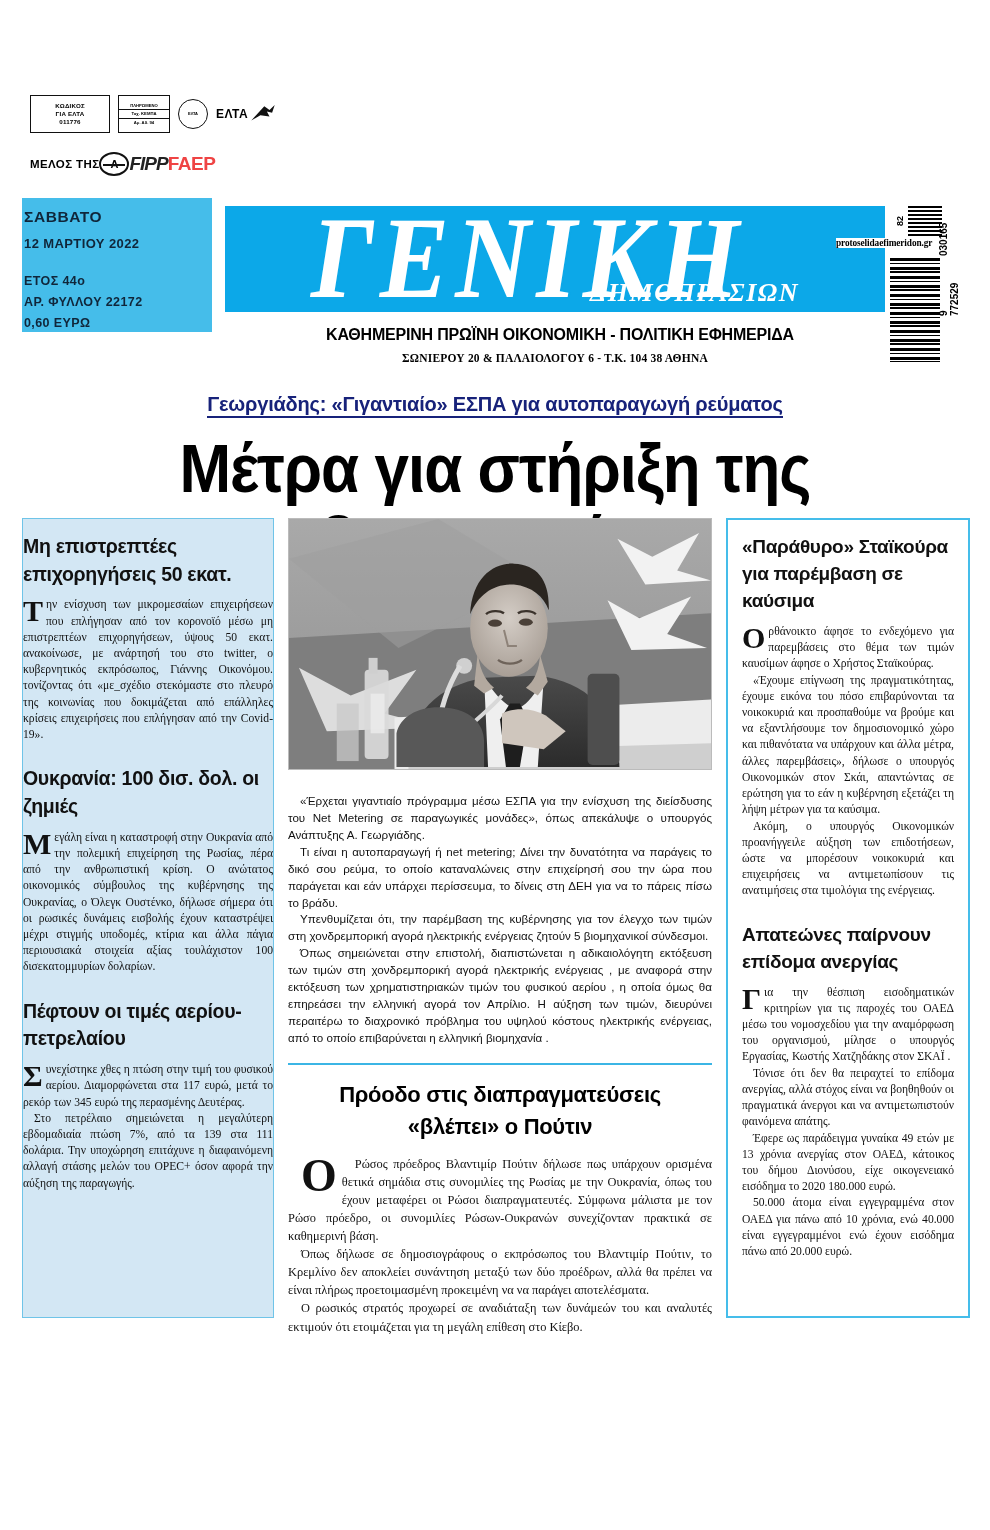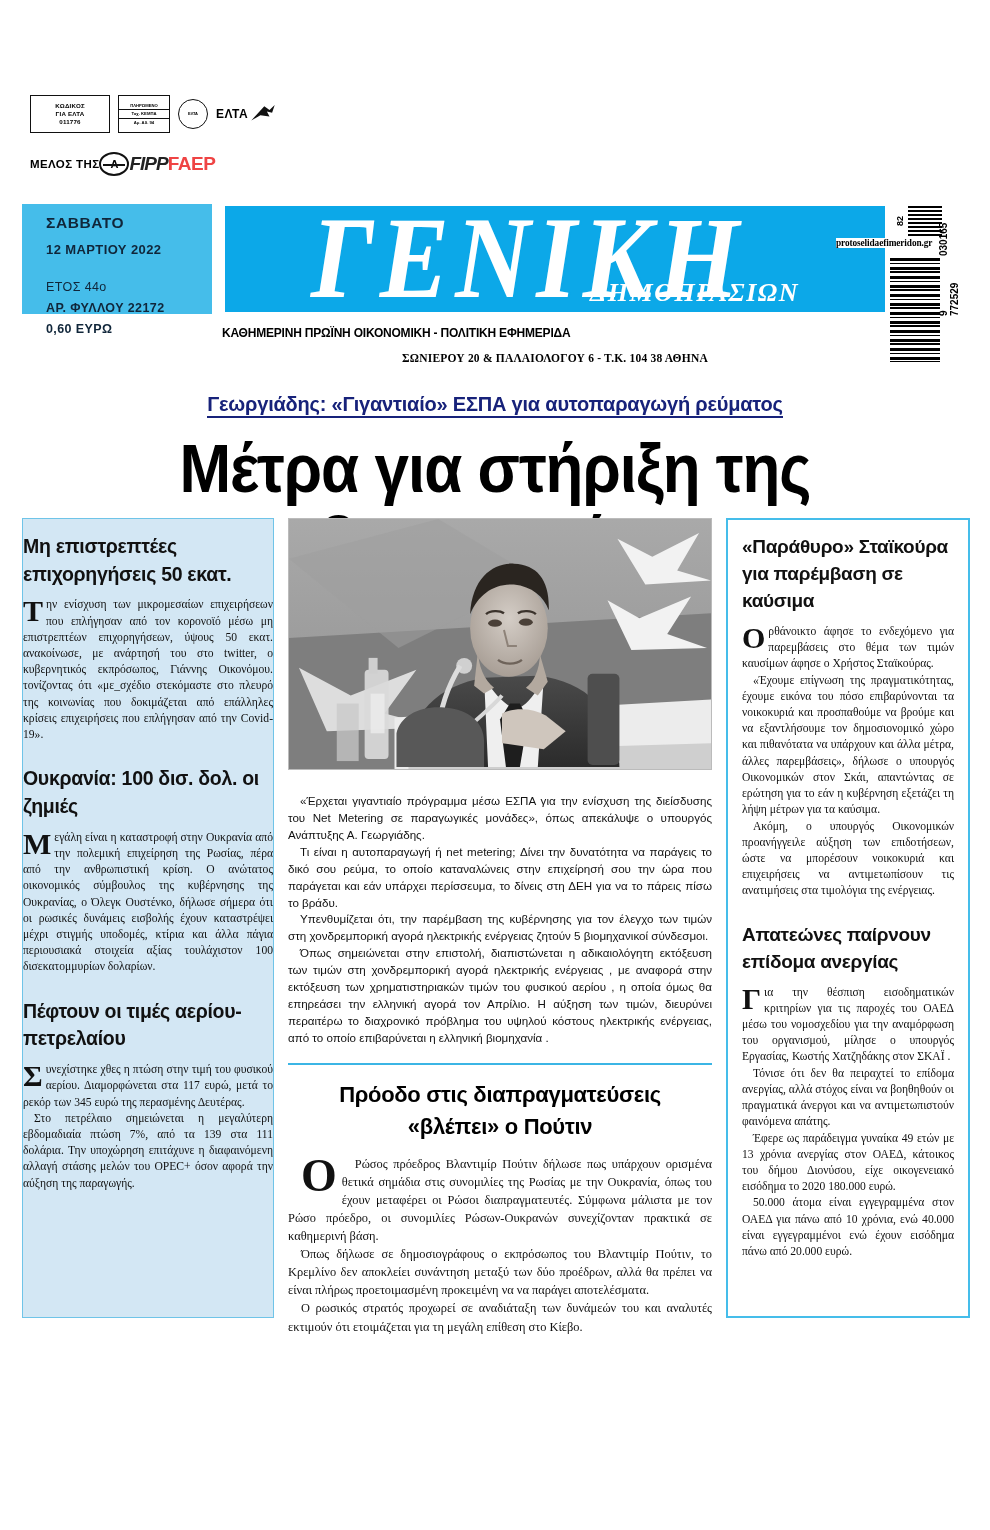--- a/index.html
+++ b/index.html
@@ -26,38 +26,38 @@
 
   .member-row{position:absolute;left:30px;top:152px;display:flex;align-items:center;}
   .member-label{font-size:11.5px;font-weight:bold;letter-spacing:.4px;}
   .fipp-mark{width:26px;height:20px;border:2px solid #111;border-radius:50%;
              display:flex;align-items:center;justify-content:center;font-size:11px;font-weight:bold;position:relative;}
   .fipp-mark:after{content:"";position:absolute;left:2px;right:2px;top:50%;height:1.6px;background:#111;}
   .fipp-text{font-size:19px;font-weight:bold;font-style:italic;letter-spacing:-1px;color:#222;}
   .faep-text{font-size:19px;font-weight:bold;letter-spacing:-.5px;color:#ef4444;text-align:center;}
 
   
-  .date-box{position:absolute;left:22px;top:204px;width:190px;height:110px;
-            background:#45BDEA;padding:10px 0 0 24px;box-sizing:border-box;}
+  .date-box{position:absolute;left:22px;top:198px;width:190px;height:134px;
+            background:#45BDEA;padding:10px 0 0 2px;box-sizing:border-box;}
   .date-day{font-size:15.5px;font-weight:bold;letter-spacing:.6px;color:#10263a;margin-bottom:10px;}
   .date-full{font-size:13px;font-weight:bold;letter-spacing:.4px;color:#10263a;margin-bottom:23px;}
-  .date-year{font-size:12.5px;font-weight:normal;letter-spacing:.4px;color:#10263a;margin-bottom:7px;}
+  .date-year{font-size:12.5px;font-weight:bold;letter-spacing:.4px;color:#10263a;margin-bottom:7px;}
   .date-issue{font-size:12.5px;font-weight:bold;letter-spacing:.4px;color:#10263a;margin-bottom:7px;}
   .date-price{font-size:12.5px;font-weight:bold;letter-spacing:.4px;color:#10263a;}
 
   .logo-band{position:absolute;left:225px;top:206px;width:660px;height:106px;background:#0CA8E8;overflow:hidden;}
   .logo-title{position:absolute;left:86px;top:-6px;font-size:104px;line-height:1;font-weight:bold;font-style:italic;
               color:#fff;letter-spacing:6px;font-family:"Liberation Serif", serif;
               transform:scaleY(1.12);transform-origin:left top;
               text-shadow:2px 0 0 #0CA8E8;}
   .logo-sub{position:absolute;right:86px;top:72px;font-size:26px;font-weight:bold;font-style:italic;color:#fff;
             letter-spacing:1.5px;font-family:"Liberation Serif", serif;}
 
-  .paper-desc{position:absolute;left:222px;top:326px;width:660px;
-              font-size:12px;font-weight:bold;letter-spacing:-.2px;}
+  .paper-desc{position:absolute;left:230px;top:326px;width:660px;text-align:center;
+              font-size:16px;font-weight:bold;letter-spacing:-.2px;}
   .paper-addr{position:absolute;left:225px;top:352px;width:660px;text-align:center;
               font-size:11.5px;font-weight:bold;font-family:"Liberation Serif", serif;letter-spacing:.2px;}
 
   
   .bc-small{position:absolute;left:908px;top:206px;}
   .bc-small .lab{position:absolute;left:-13px;top:10px;font-size:9px;font-weight:bold;
                  transform:rotate(-90deg);transform-origin:center;}
   .bc-small .bars{width:34px;height:30px;
      background:repeating-linear-gradient(to bottom,#000 0 2px,#fff 2px 4px);}
   .site-tag{position:absolute;left:836px;top:238px;background:#fff;border:0;

